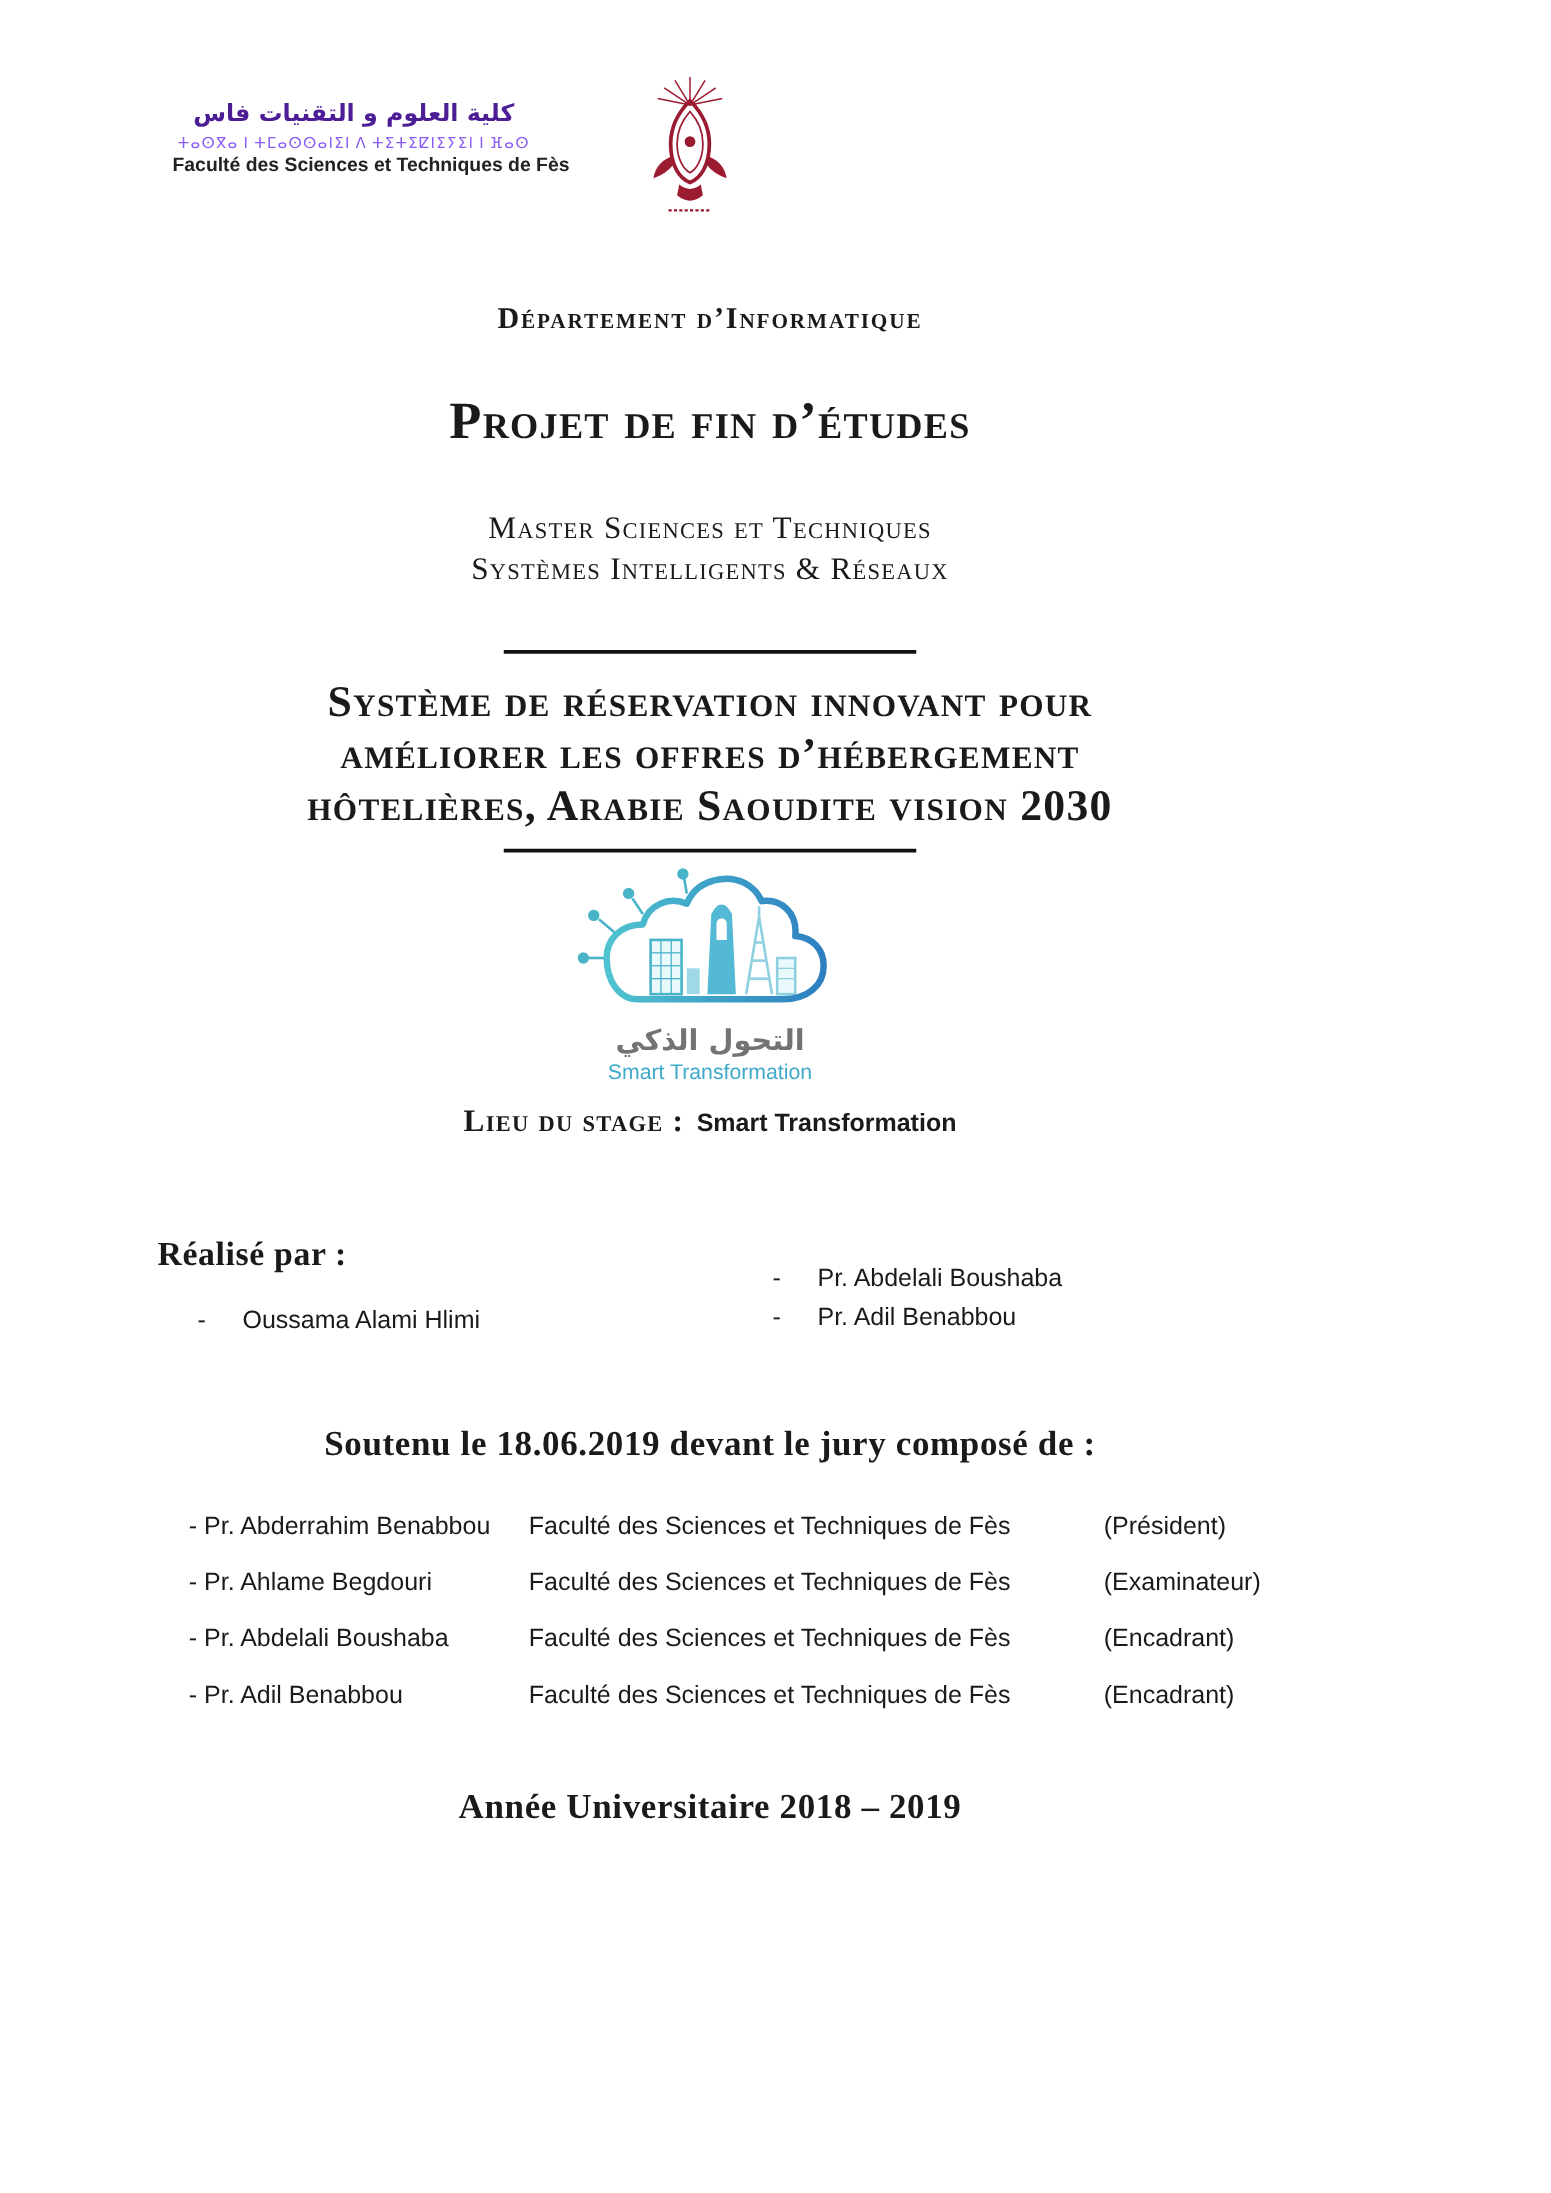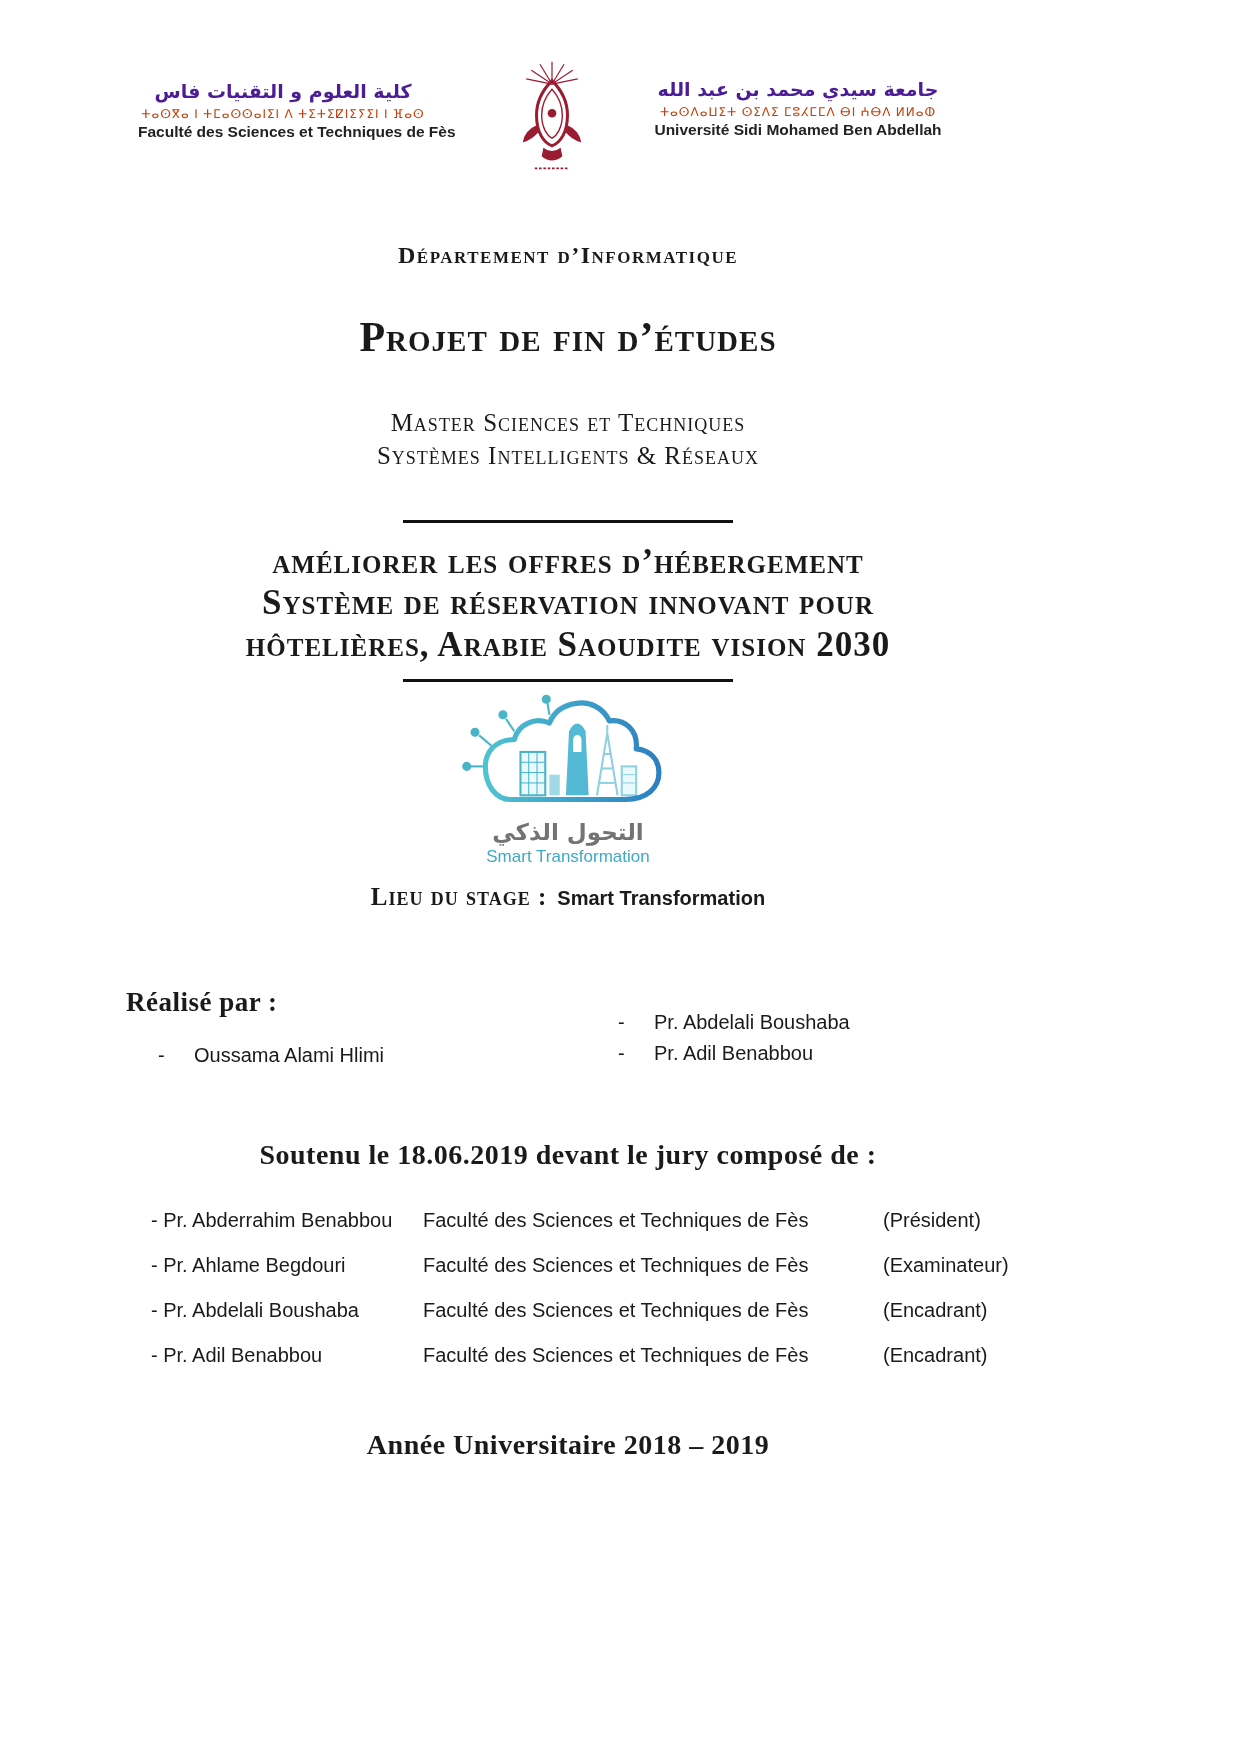--- a/index.html
+++ b/index.html
@@ -9,21 +9,21 @@
     background:#ffffff; overflow:hidden;
     font-family:"Liberation Serif", serif; color:#1a1a1a;
   }
 
   
   .header { position:absolute; top:58px; left:0; width:100%; height:150px; }
   .hdr-left  { position:absolute; left:138px; top:22px; width:290px; text-align:center; }
   .hdr-logo  { position:absolute; left:500px; top:0;  width:104px; text-align:center; }
   .hdr-right { position:absolute; left:628px; top:20px; width:340px; text-align:center; }
   .arabic-line   { font-family:"DejaVu Sans", sans-serif; font-weight:bold; font-size:19px; color:#4c1d95; direction:rtl; line-height:1.25; }
-  .tifinagh-line { font-family:Liberation Sans, sans-serif; font-size:12px; letter-spacing:1px; color:#c2410c; margin:3px 0 2px; white-space:nowrap; }
+  .tifinagh-line { font-family:Liberation Serif, serif; font-size:12px; letter-spacing:1px; color:#8b5cf6; margin:3px 0 2px; white-space:nowrap; }
   .latin-line    { font-family:"Liberation Sans", sans-serif; font-weight:bold; font-size:15.5px; color:#222; white-space:nowrap; }
 
   
   .main { position:absolute; left:68px; top:230px; width:1000px; text-align:center; }
 
   .department { margin-top:12px; font-size:24px; font-weight:bold; font-variant:small-caps; letter-spacing:1.5px; }
   .doc-type   { margin-top:44px; font-size:42px; font-weight:bold; font-variant:small-caps; letter-spacing:1px; }
   .program    { margin-top:46px; font-size:25px; font-weight:normal; font-variant:small-caps; letter-spacing:1px; line-height:1.3; }
 
   .rule { width:330px; height:3px; background:#111; margin-left:auto; margin-right:auto; }
@@ -86,43 +86,38 @@
         <path d="M50 26 C62 38 68 52 68 66 C68 86 60 98 50 102 C40 98 32 86 32 66 C32 52 38 38 50 26 Z" fill="none" stroke="#9b1b30" stroke-width="3.5"></path>
         <path d="M50 36 C58 45 62 55 62 66 C62 80 56 90 50 93 C44 90 38 80 38 66 C38 55 42 45 50 36 Z" fill="none" stroke="#9b1b30" stroke-width="1.6"></path>
         <circle cx="50" cy="64" r="5" fill="#9b1b30"></circle>
         <path d="M32 78 Q18 84 16 98 Q28 94 34 86 Z" fill="#9b1b30"></path>
         <path d="M68 78 Q82 84 84 98 Q72 94 66 86 Z" fill="#9b1b30"></path>
         <path d="M40 104 Q50 112 60 104 L62 114 Q50 124 38 114 Z" fill="#9b1b30"></path>
         <path d="M30 128 H70" stroke="#9b1b30" stroke-width="2" stroke-dasharray="3 2" fill="none"></path>
       </svg>
     </div>
 
-    <div class="hdr-right">
-      <div class="arabic-line" dir="rtl">جامعة سيدي محمد بن عبد الله</div>
-      <div class="tifinagh-line">ⵜⴰⵙⴷⴰⵡⵉⵜ ⵙⵉⴷⵉ ⵎⵓⵃⵎⵎⴷ ⴱⵏ ⵄⴱⴷ ⵍⵍⴰⵀ</div>
-      <div class="latin-line">Université Sidi Mohamed Ben Abdellah</div>
-    </div>
   </header>
 
   <main class="main">
 
     <div class="department">Département d’Informatique</div>
 
     <h1 class="doc-type">Projet de fin d’études</h1>
 
     <div class="program">
       <div>Master Sciences et Techniques</div>
       <div>Systèmes Intelligents &amp; Réseaux</div>
     </div>
 
     <div class="rule rule-top"></div>
 
     <h2 class="thesis-title">
+      <span class="tl">Système de réservation innovant pour</span>
       <span class="tl">améliorer les offres d’hébergement</span>
-      <span class="tl">Système de réservation innovant pour</span>
       <span class="tl">hôtelières, Arabie Saoudite vision 2030</span>
     </h2>
 
     <div class="rule rule-bottom"></div>
 
     <figure class="company-logo">
       <svg viewBox="0 0 240 120" width="248" height="124" aria-hidden="true">
         <defs>
           <linearGradient id="cloudGrad" x1="0" y1="0" x2="1" y2="0">
             <stop offset="0" stop-color="#4fc3d0"></stop>

